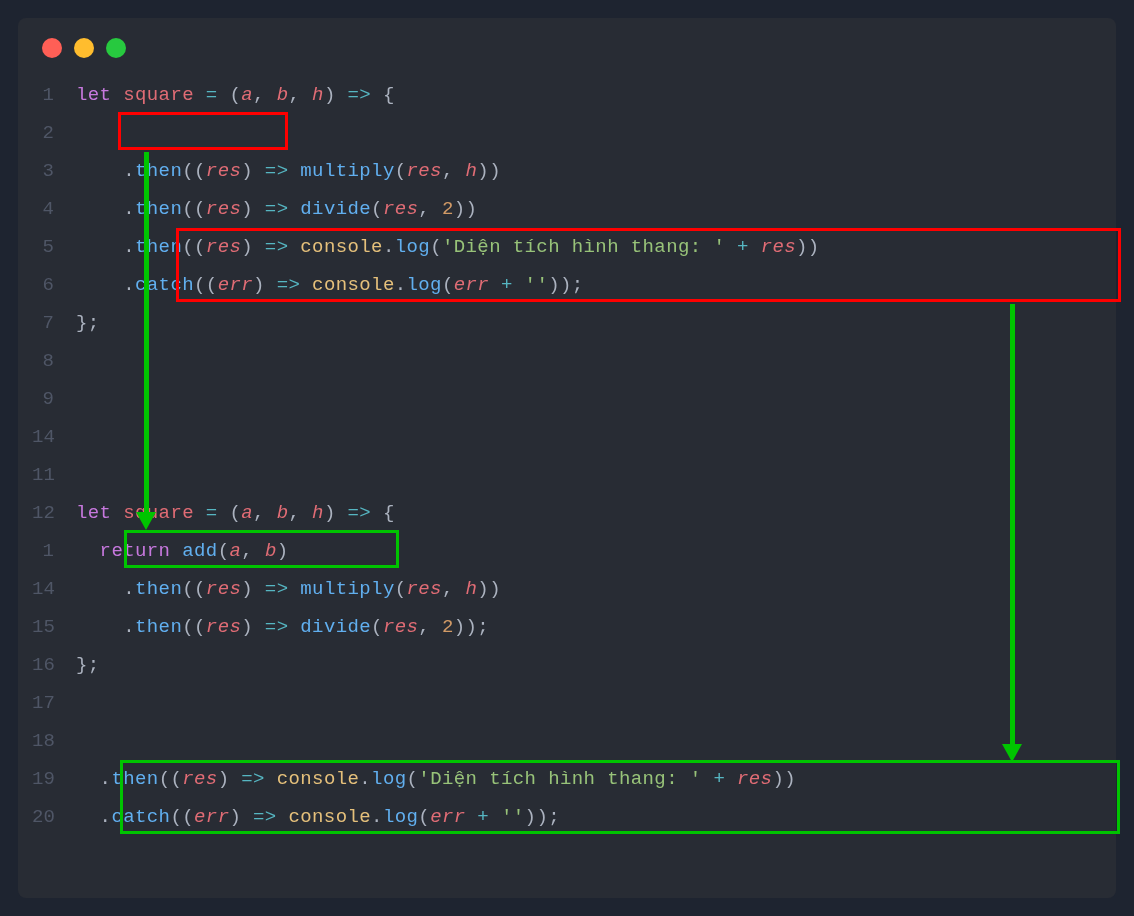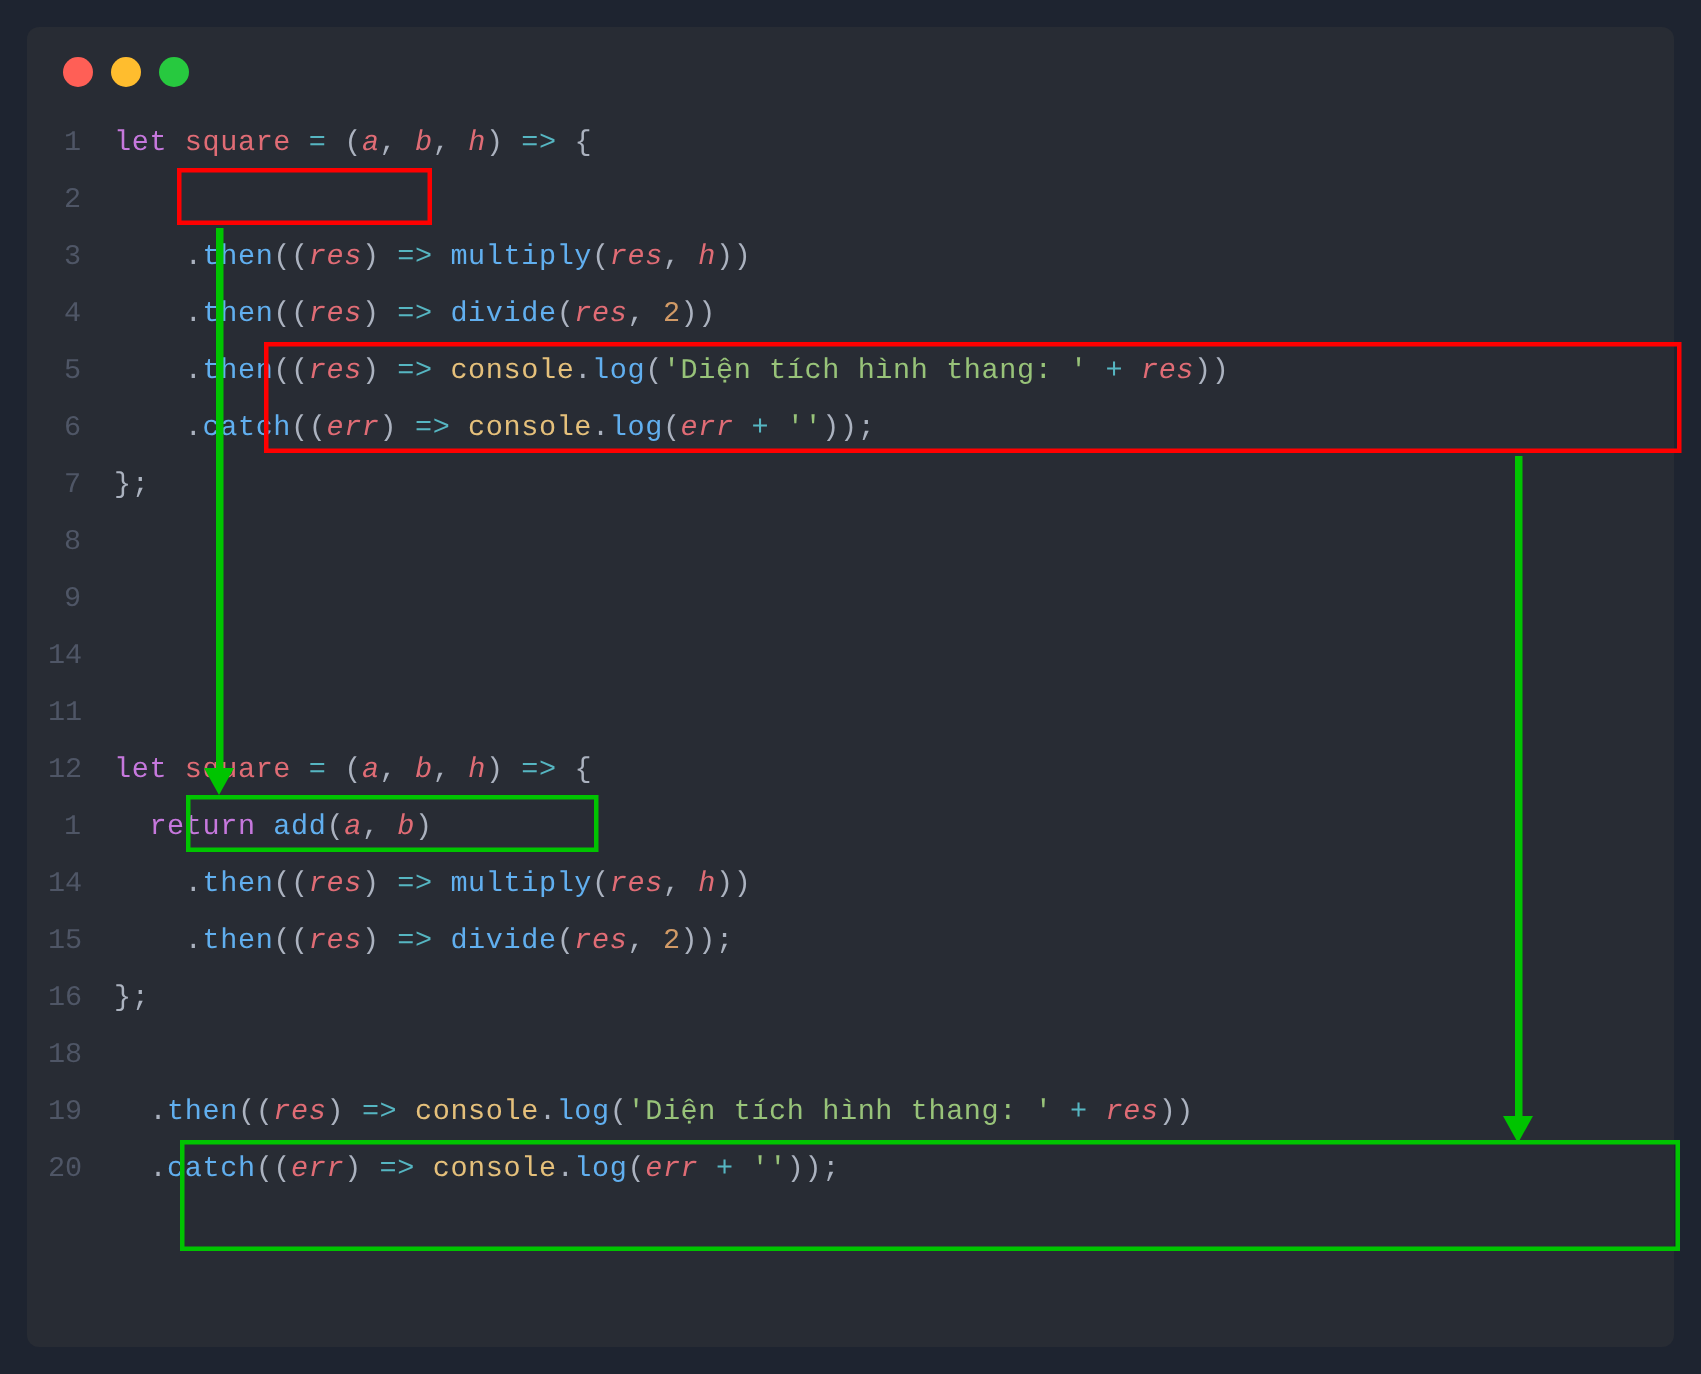--- a/index.html
+++ b/index.html
@@ -110,20 +110,21 @@
       <div class="line"><span class="lineno">7</span><span class="code"><span class="punct">};</span></span></div>
       <div class="line"><span class="lineno">8</span><span class="code"></span></div>
       <div class="line"><span class="lineno">9</span></div>
       <div class="line"><span class="lineno">14</span><span class="code"></span></div>
       <div class="line"><span class="lineno">11</span><span class="code"></span></div>
       <div class="line"><span class="lineno">12</span><span class="code"><span class="kw">let </span><span class="fnname">square</span><span class="punct"> </span><span class="op">=</span><span class="punct"> (</span><span class="param">a</span><span class="punct">, </span><span class="param">b</span><span class="punct">, </span><span class="param">h</span><span class="punct">) </span><span class="op">=&gt;</span><span class="punct"> {</span></span></div>
       <div class="line"><span class="lineno">1</span><span class="code"><span class="punct">  </span><span class="kw">return </span><span class="fn">add</span><span class="punct">(</span><span class="param">a</span><span class="punct">, </span><span class="param">b</span><span class="punct">)</span></span></div>
       <div class="line"><span class="lineno">14</span><span class="code"><span class="punct">    .</span><span class="fn">then</span><span class="punct">((</span><span class="param">res</span><span class="punct">) </span><span class="op">=&gt;</span><span class="punct"> </span><span class="fn">multiply</span><span class="punct">(</span><span class="param">res</span><span class="punct">, </span><span class="param">h</span><span class="punct">))</span></span></div>
       <div class="line"><span class="lineno">15</span><span class="code"><span class="punct">    .</span><span class="fn">then</span><span class="punct">((</span><span class="param">res</span><span class="punct">) </span><span class="op">=&gt;</span><span class="punct"> </span><span class="fn">divide</span><span class="punct">(</span><span class="param">res</span><span class="punct">, </span><span class="num">2</span><span class="punct">));</span></span></div>
       <div class="line"><span class="lineno">16</span><span class="code"><span class="punct">};</span></span></div>
+      <div class="line"><span class="lineno">17</span><span class="code"></span></div>
       <div class="line"><span class="lineno">18</span></div>
       <div class="line"><span class="lineno">19</span><span class="code"><span class="punct">  .</span><span class="fn">then</span><span class="punct">((</span><span class="param">res</span><span class="punct">) </span><span class="op">=&gt;</span><span class="punct"> </span><span class="prop">console</span><span class="punct">.</span><span class="fn">log</span><span class="punct">(</span><span class="str">'Diện tích hình thang: '</span><span class="punct"> </span><span class="op">+</span><span class="punct"> </span><span class="param">res</span><span class="punct">))</span></span></div>
       <div class="line"><span class="lineno">20</span><span class="code"><span class="punct">  .</span><span class="fn">catch</span><span class="punct">((</span><span class="param">err</span><span class="punct">) </span><span class="op">=&gt;</span><span class="punct"> </span><span class="prop">console</span><span class="punct">.</span><span class="fn">log</span><span class="punct">(</span><span class="param">err</span><span class="punct"> </span><span class="op">+</span><span class="punct"> </span><span class="str">''</span><span class="punct">));</span></span></div>
       <div class="box box-red" style="top: 36px; left: 86px; width: 170px; height: 38px;"></div>
       <div class="box box-red" style="top: 152px; left: 144px; width: 945px; height: 74px;"></div>
       <div class="box box-green" style="top: 454px; left: 92px; width: 275px; height: 38px;"></div>
       <div class="box box-green" style="top: 684px; left: 88px; width: 1000px; height: 74px;"></div>
       <div class="arrow-line" style="left: 112px; top: 76px; width: 5px; height: 364px;"></div>
       <div class="arrow-head arrow-down" style="left: 104px; top: 436px;"></div>
       <div class="arrow-line" style="left: 978px; top: 228px; width: 5px; height: 444px;"></div>

